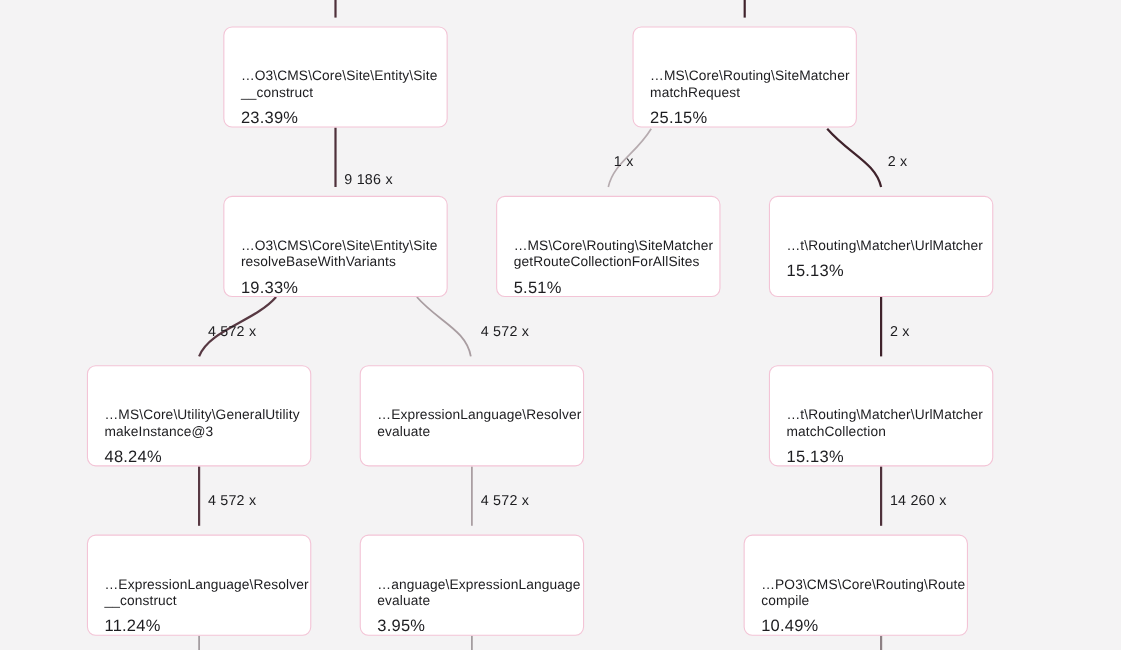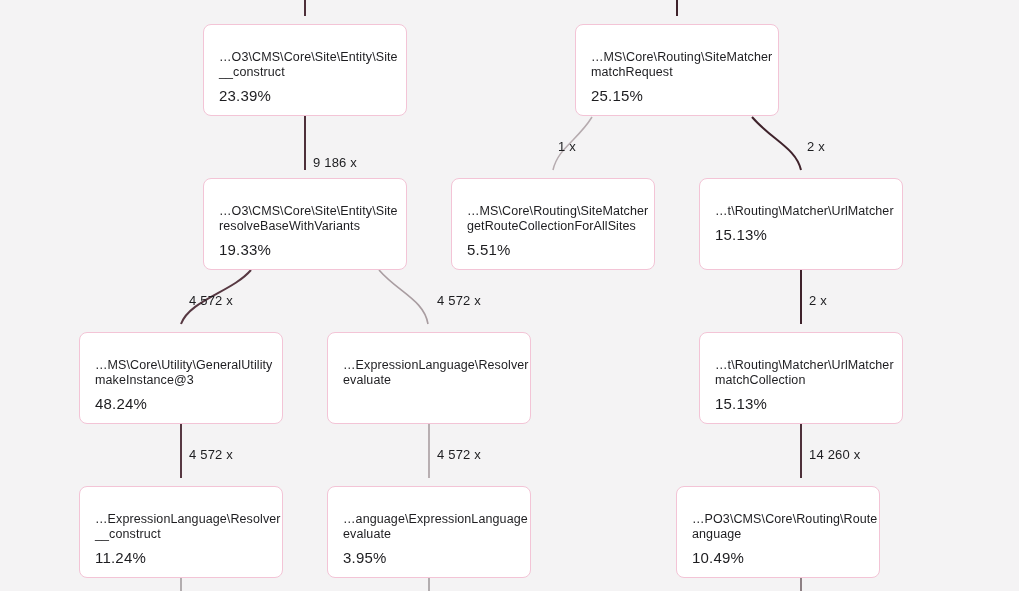--- a/index.html
+++ b/index.html
@@ -29,21 +29,21 @@
   .a-bright{fill:#e2639e;}
   .a-mid{fill:#ec8cb8;}
   .a-pale{fill:#f2b3cf;}
   .node{
     position:absolute;
     width:204px;height:92px;
     box-sizing:border-box;
     background:#ffffff;
     border:1.5px solid #f3c4d6;
     border-radius:8px;
-    padding:25px 15px 0 15px;
+    padding:37px 15px 0 15px;
     cursor:pointer;
   }
   .node .cls, .node .fn{
     font-size:12.5px;
     line-height:15px;
     color:#1d1d20;
     white-space:nowrap;
     letter-spacing:.1px;
   }
   .node .pct{
@@ -149,21 +149,21 @@
     <div class="fn">__construct</div>
     <div class="pct">11.24%</div>
   </div>
   <div class="node" style="left:327px;top:486px">
     <div class="cls">…anguage\ExpressionLanguage</div>
     <div class="fn">evaluate</div>
     <div class="pct">3.95%</div>
   </div>
   <div class="node" style="left:676px;top:486px">
     <div class="cls">…PO3\CMS\Core\Routing\Route</div>
-    <div class="fn">anguage</div>
+    <div class="fn">compile</div>
     <div class="pct">10.49%</div>
   </div>
 
   <span class="elabel" style="left:313px;top:156px">9 186 x</span>
   <span class="elabel" style="left:558px;top:140px">1 x</span>
   <span class="elabel" style="left:807px;top:140px">2 x</span>
   <span class="elabel" style="left:189px;top:294px">4 572 x</span>
   <span class="elabel" style="left:437px;top:294px">4 572 x</span>
   <span class="elabel" style="left:809px;top:294px">2 x</span>
   <span class="elabel" style="left:189px;top:448px">4 572 x</span>

